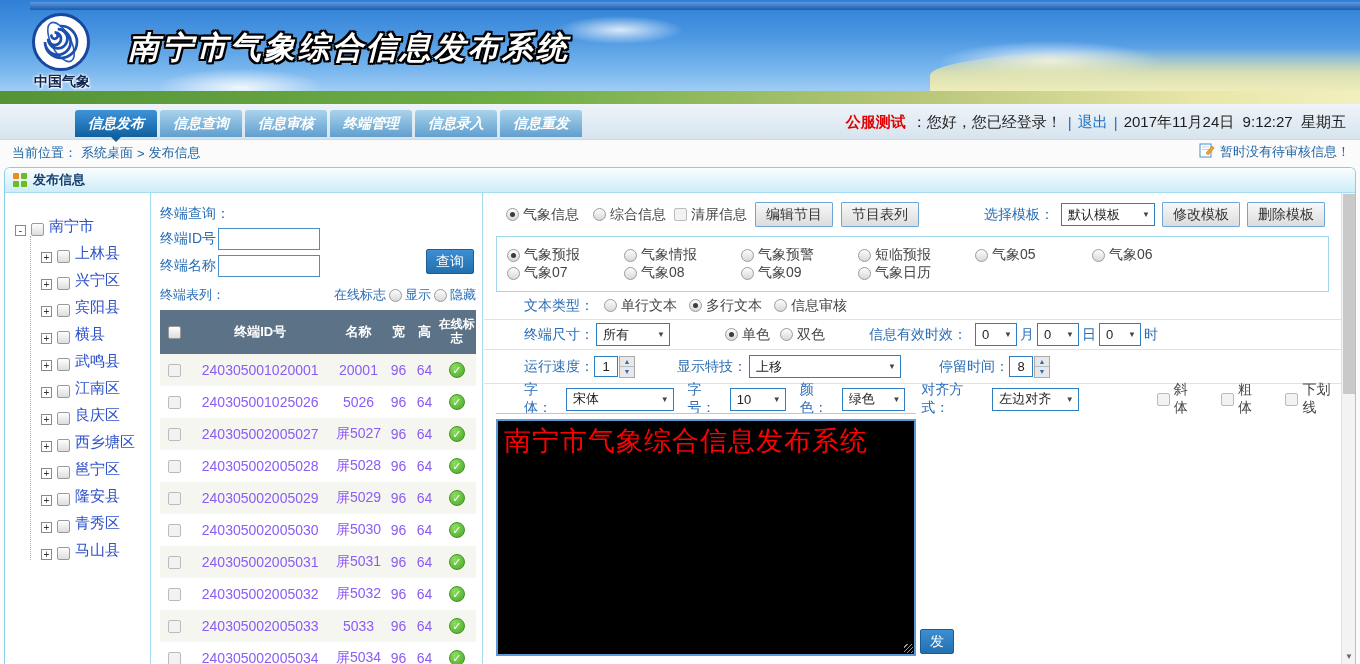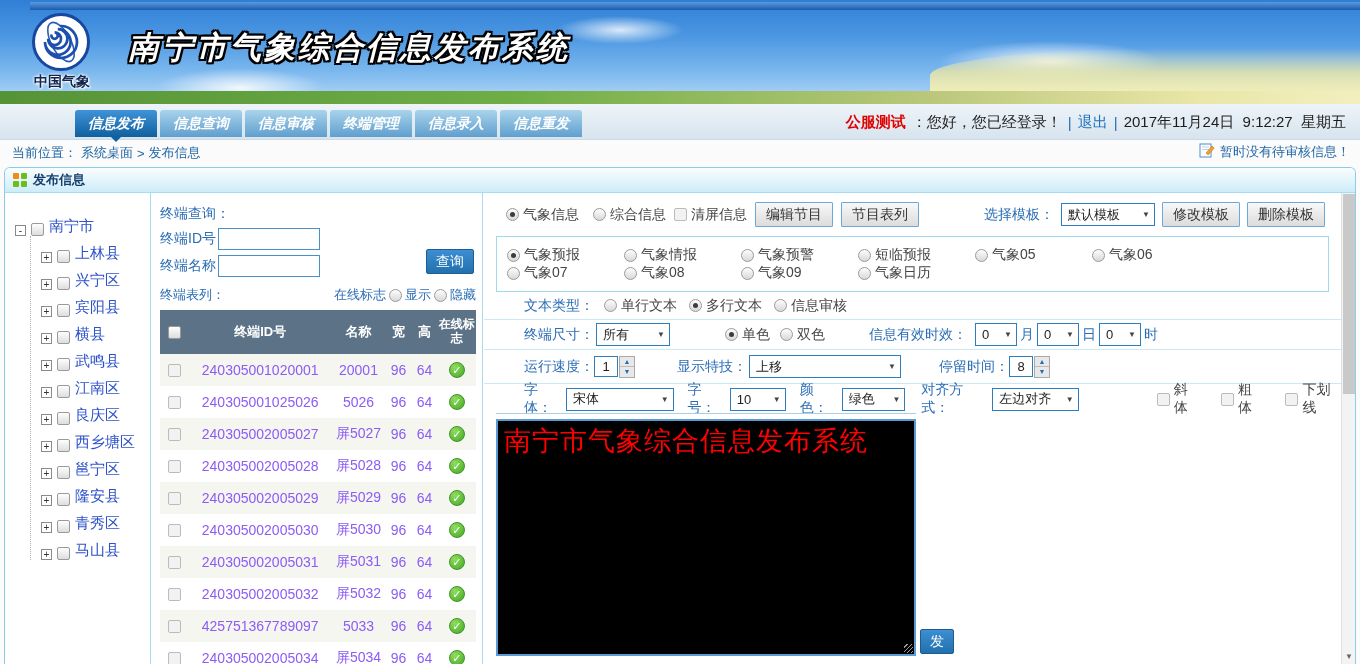--- a/index.html
+++ b/index.html
@@ -461,21 +461,21 @@
                 <span class="c-h">64</span>
                 <span class="c-on">
                   <span class="online-icon"></span>
                 </span>
               </div>
 
               <div class="trow">
                 <span class="c-cb">
                   <span class="cb light"></span>
                 </span>
-                <span class="c-id">425751367789097</span>
+                <span class="c-id">240305002005033</span>
                 <span class="c-name">5033</span>
                 <span class="c-w">96</span>
                 <span class="c-h">64</span>
                 <span class="c-on">
                   <span class="online-icon"></span>
                 </span>
               </div>
 
               <div class="trow">
                 <span class="c-cb">

